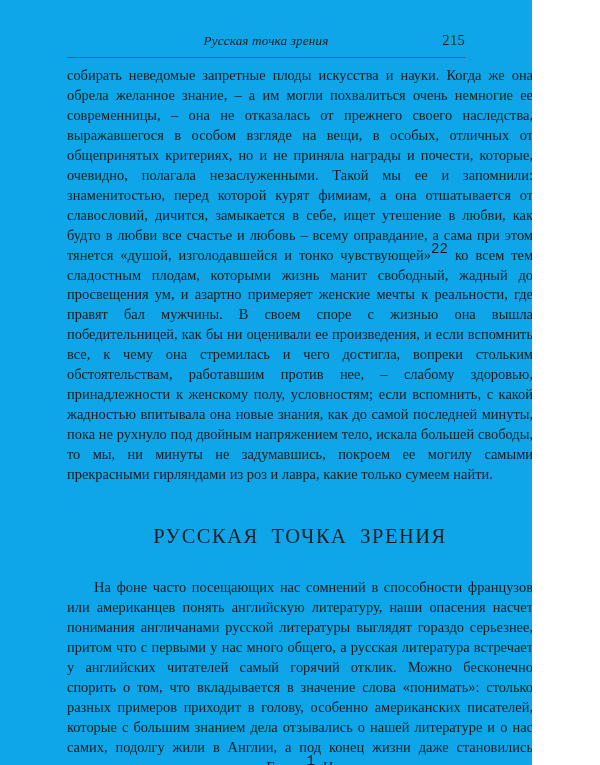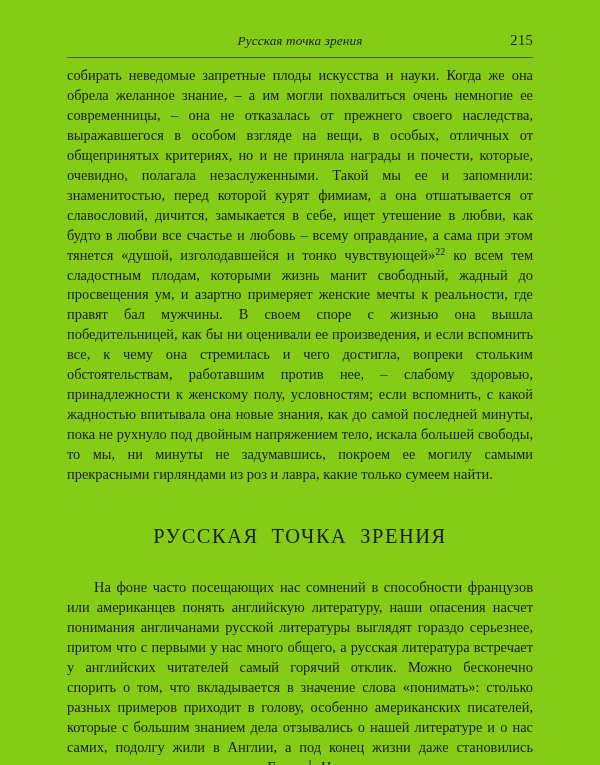--- a/index.html
+++ b/index.html
@@ -3,23 +3,23 @@
 <meta charset="utf-8">
 <style>
   html, body {
     margin: 0;
     padding: 0;
     background: #ffffff;
   }
 
   .page {
     position: relative;
-    width: 600px;
+    width: 532px;
     height: 765px;
-    background: #84cc16;
+    background: #0ea5e9;
     overflow: hidden;
     font-family: "Liberation Serif", "DejaVu Serif", serif;
     color: #1a1a1a;
     box-sizing: border-box;
   }
 
   
   .running-head {
     position: absolute;
     left: 67px;
@@ -81,24 +81,25 @@
 
   p.para.continued {
     text-indent: 0;
   }
 
   p.para.indented {
     text-indent: 27px;
   }
 
   sup.fn {
-    font-size: 10px;
+    font-size: 14px;
     line-height: 0;
     vertical-align: 0.52em;
     letter-spacing: 0.2px;
+    font-family: Liberation Mono, monospace;
   }
 
   
   h2.section-title {
     margin: 0;
     font-weight: normal;
     font-size: 20.4px;
     line-height: 26px;
     text-align: center;
     letter-spacing: 1.6px;

